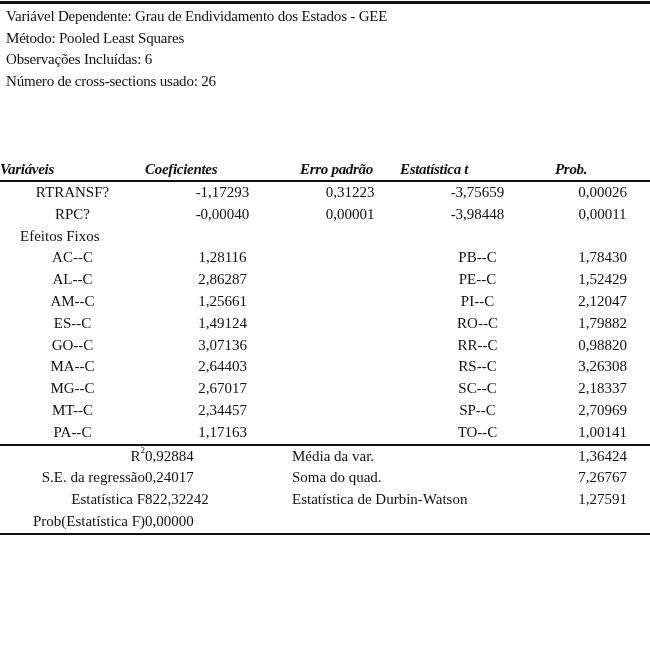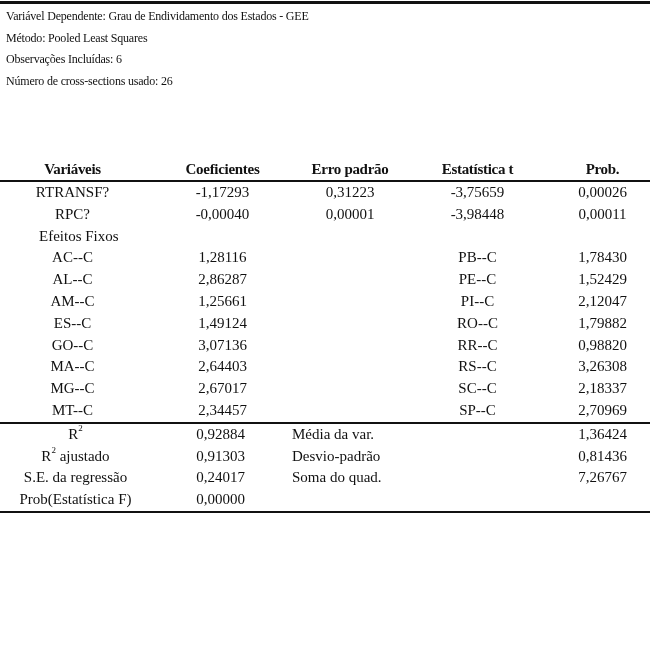--- a/index.html
+++ b/index.html
@@ -24,58 +24,59 @@
     }
     .meta {
       position: absolute;
       left: 6px; top: 6px;
       width: 640px;
     }
     .meta-line {
       height: 21.7px;
       line-height: 21.7px;
       white-space: nowrap;
-      font-size: 12px;
+      font-size: 15px;
       letter-spacing: -0.2px;
     }
     .results {
       position: absolute;
       left: 0; top: 158px;
       width: 650px;
       border-collapse: collapse;
       table-layout: fixed;
     }
     .results td, .results th {
       padding: 0;
       height: 21.8px;
       line-height: 21.8px;
       white-space: nowrap;
       font-size: 15px;
     }
     .results th {
       font-weight: bold;
-      text-align: center;
+      text-align: left;
       border-bottom: 2.5px solid #111;
       height: 22px;
       line-height: 22px;
       letter-spacing: -0.3px;
+      font-style: italic;
     }
     .c { text-align: center; }
-    .r { text-align: center; }
+    .r { text-align: left; }
     .l { text-align: left; }
     .section-label td {
-      padding-left: 39px;
+      padding-left: 20px;
     }
     .stats-block tr:first-child td {
       border-top: 2.5px solid #111;
     }
     .stats-block tr:last-child td {
       border-bottom: 2px solid #111;
     }
-    .stats-label { padding-left: 6px !important; text-align: center; }
+    .stats-label { padding-left: 6px !important; text-align: right; }
     .pad-r { padding-right: 4px !important; }
     sup { font-size: 9px; line-height: 0; position: relative; top: -2px; }
   </style>
 </head>
 <body>
 
 <div class="top-rule"></div>
 
 <div class="meta">
   <div class="meta-line">Variável Dependente: Grau de Endividamento dos Estados - GEE</div>
@@ -170,40 +171,47 @@
         <td class="c">SC--C</td>
         <td class="c">2,18337</td>
       </tr>
       <tr>
         <td class="c">MT--C</td>
         <td class="c">2,34457</td>
         <td></td>
         <td class="c">SP--C</td>
         <td class="c">2,70969</td>
       </tr>
+      <tr>
+        <td class="c">PA--C</td>
+        <td class="c">1,17163</td>
+        <td></td>
+        <td class="c">TO--C</td>
+        <td class="c">1,00141</td>
+      </tr>
     </tbody>
   <tbody id="stats-body" class="stats-block">
       <tr>
         <td class="stats-label"><span>R</span><sup>2</sup></td>
         <td class="r pad-r" style="padding-right:20px">0,92884</td>
         <td colspan="2" class="l" style="padding-left:-8px"><span style="margin-left:-8px">Média da var.</span></td>
         <td class="c">1,36424</td>
       </tr>
       <tr>
-        <td class="stats-label"><span>R</span><sup>2</sup><span> ajustado</span></td>
-        <td class="r pad-r" style="padding-right:20px">0,91303</td>
-        <td colspan="2" class="l" style="padding-left:-8px"><span style="margin-left:-8px">Desvio-padrão</span></td>
-        <td class="c">0,81436</td>
-      </tr>
-      <tr>
         <td class="stats-label"><span>S.E. da regressão</span></td>
         <td class="r pad-r" style="padding-right:20px">0,24017</td>
         <td colspan="2" class="l" style="padding-left:-8px"><span style="margin-left:-8px">Soma do quad.</span></td>
         <td class="c">7,26767</td>
       </tr>
       <tr>
+        <td class="stats-label"><span>Estatística F</span></td>
+        <td class="r pad-r" style="padding-right:20px">822,32242</td>
+        <td colspan="2" class="l" style="padding-left:-8px"><span style="margin-left:-8px">Estatística de Durbin-Watson</span></td>
+        <td class="c">1,27591</td>
+      </tr>
+      <tr>
         <td class="stats-label"><span>Prob(Estatística F)</span></td>
         <td class="r pad-r" style="padding-right:20px">0,00000</td>
         <td colspan="2" class="l" style="padding-left:-8px"><span style="margin-left:-8px"></span></td>
         <td class="c"></td>
       </tr>
     </tbody>
 </table>
 
 </body></html>

